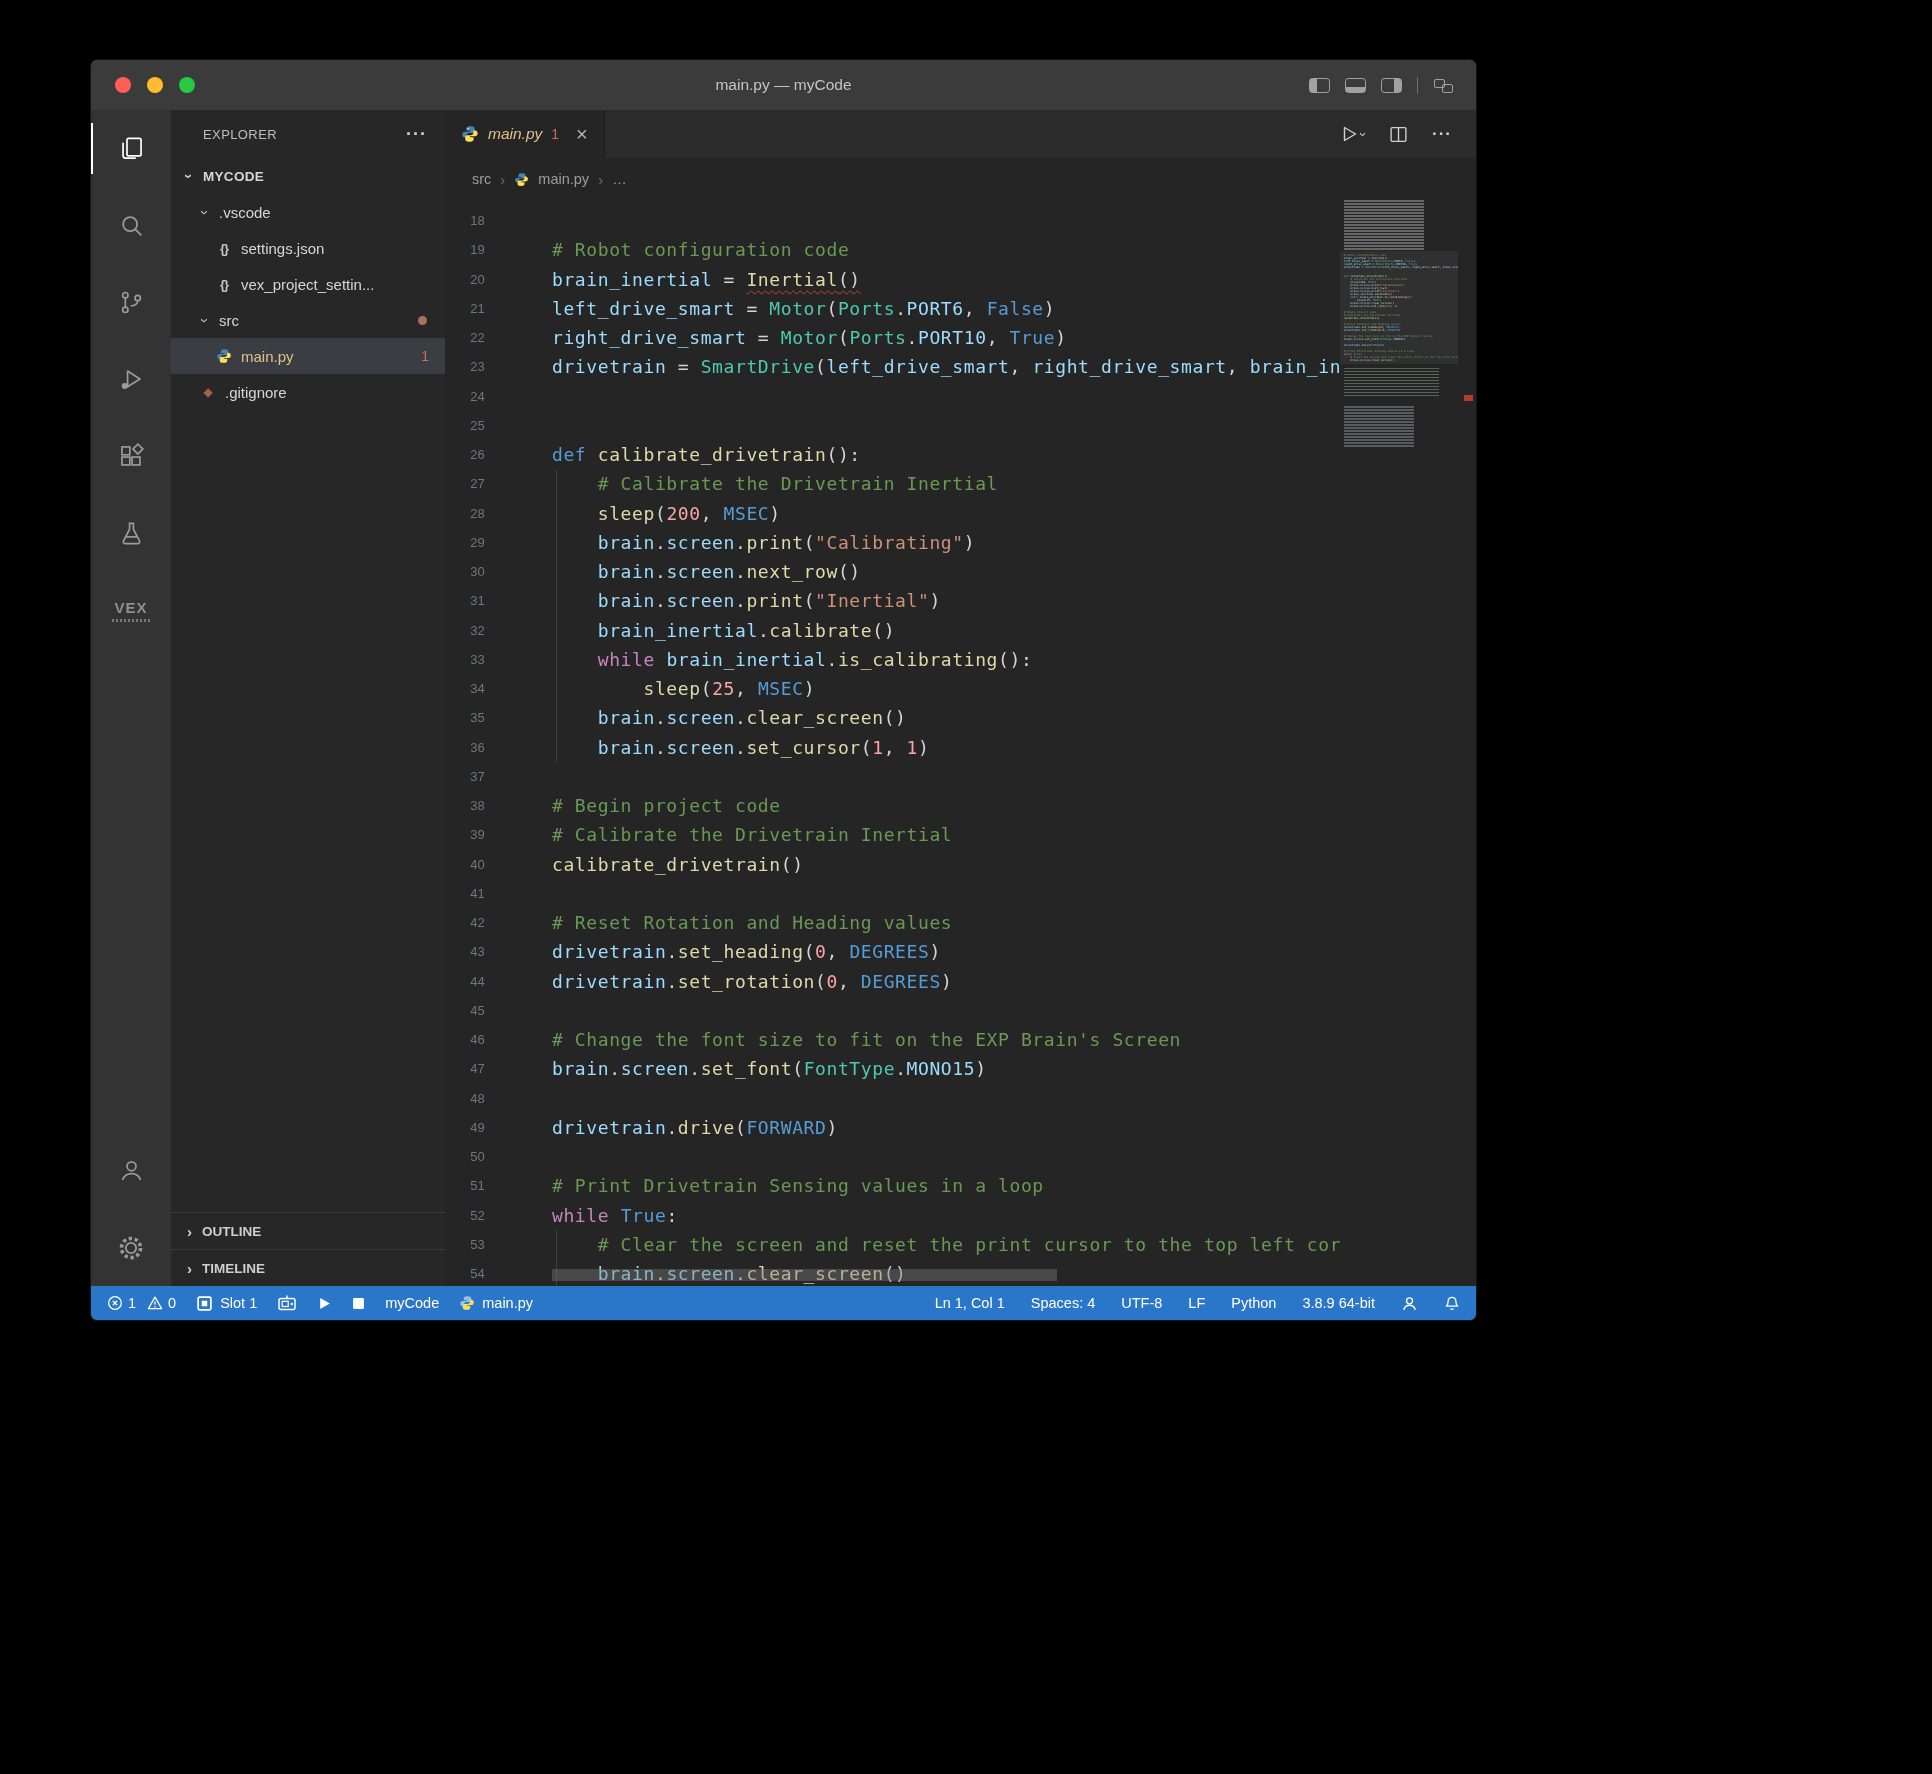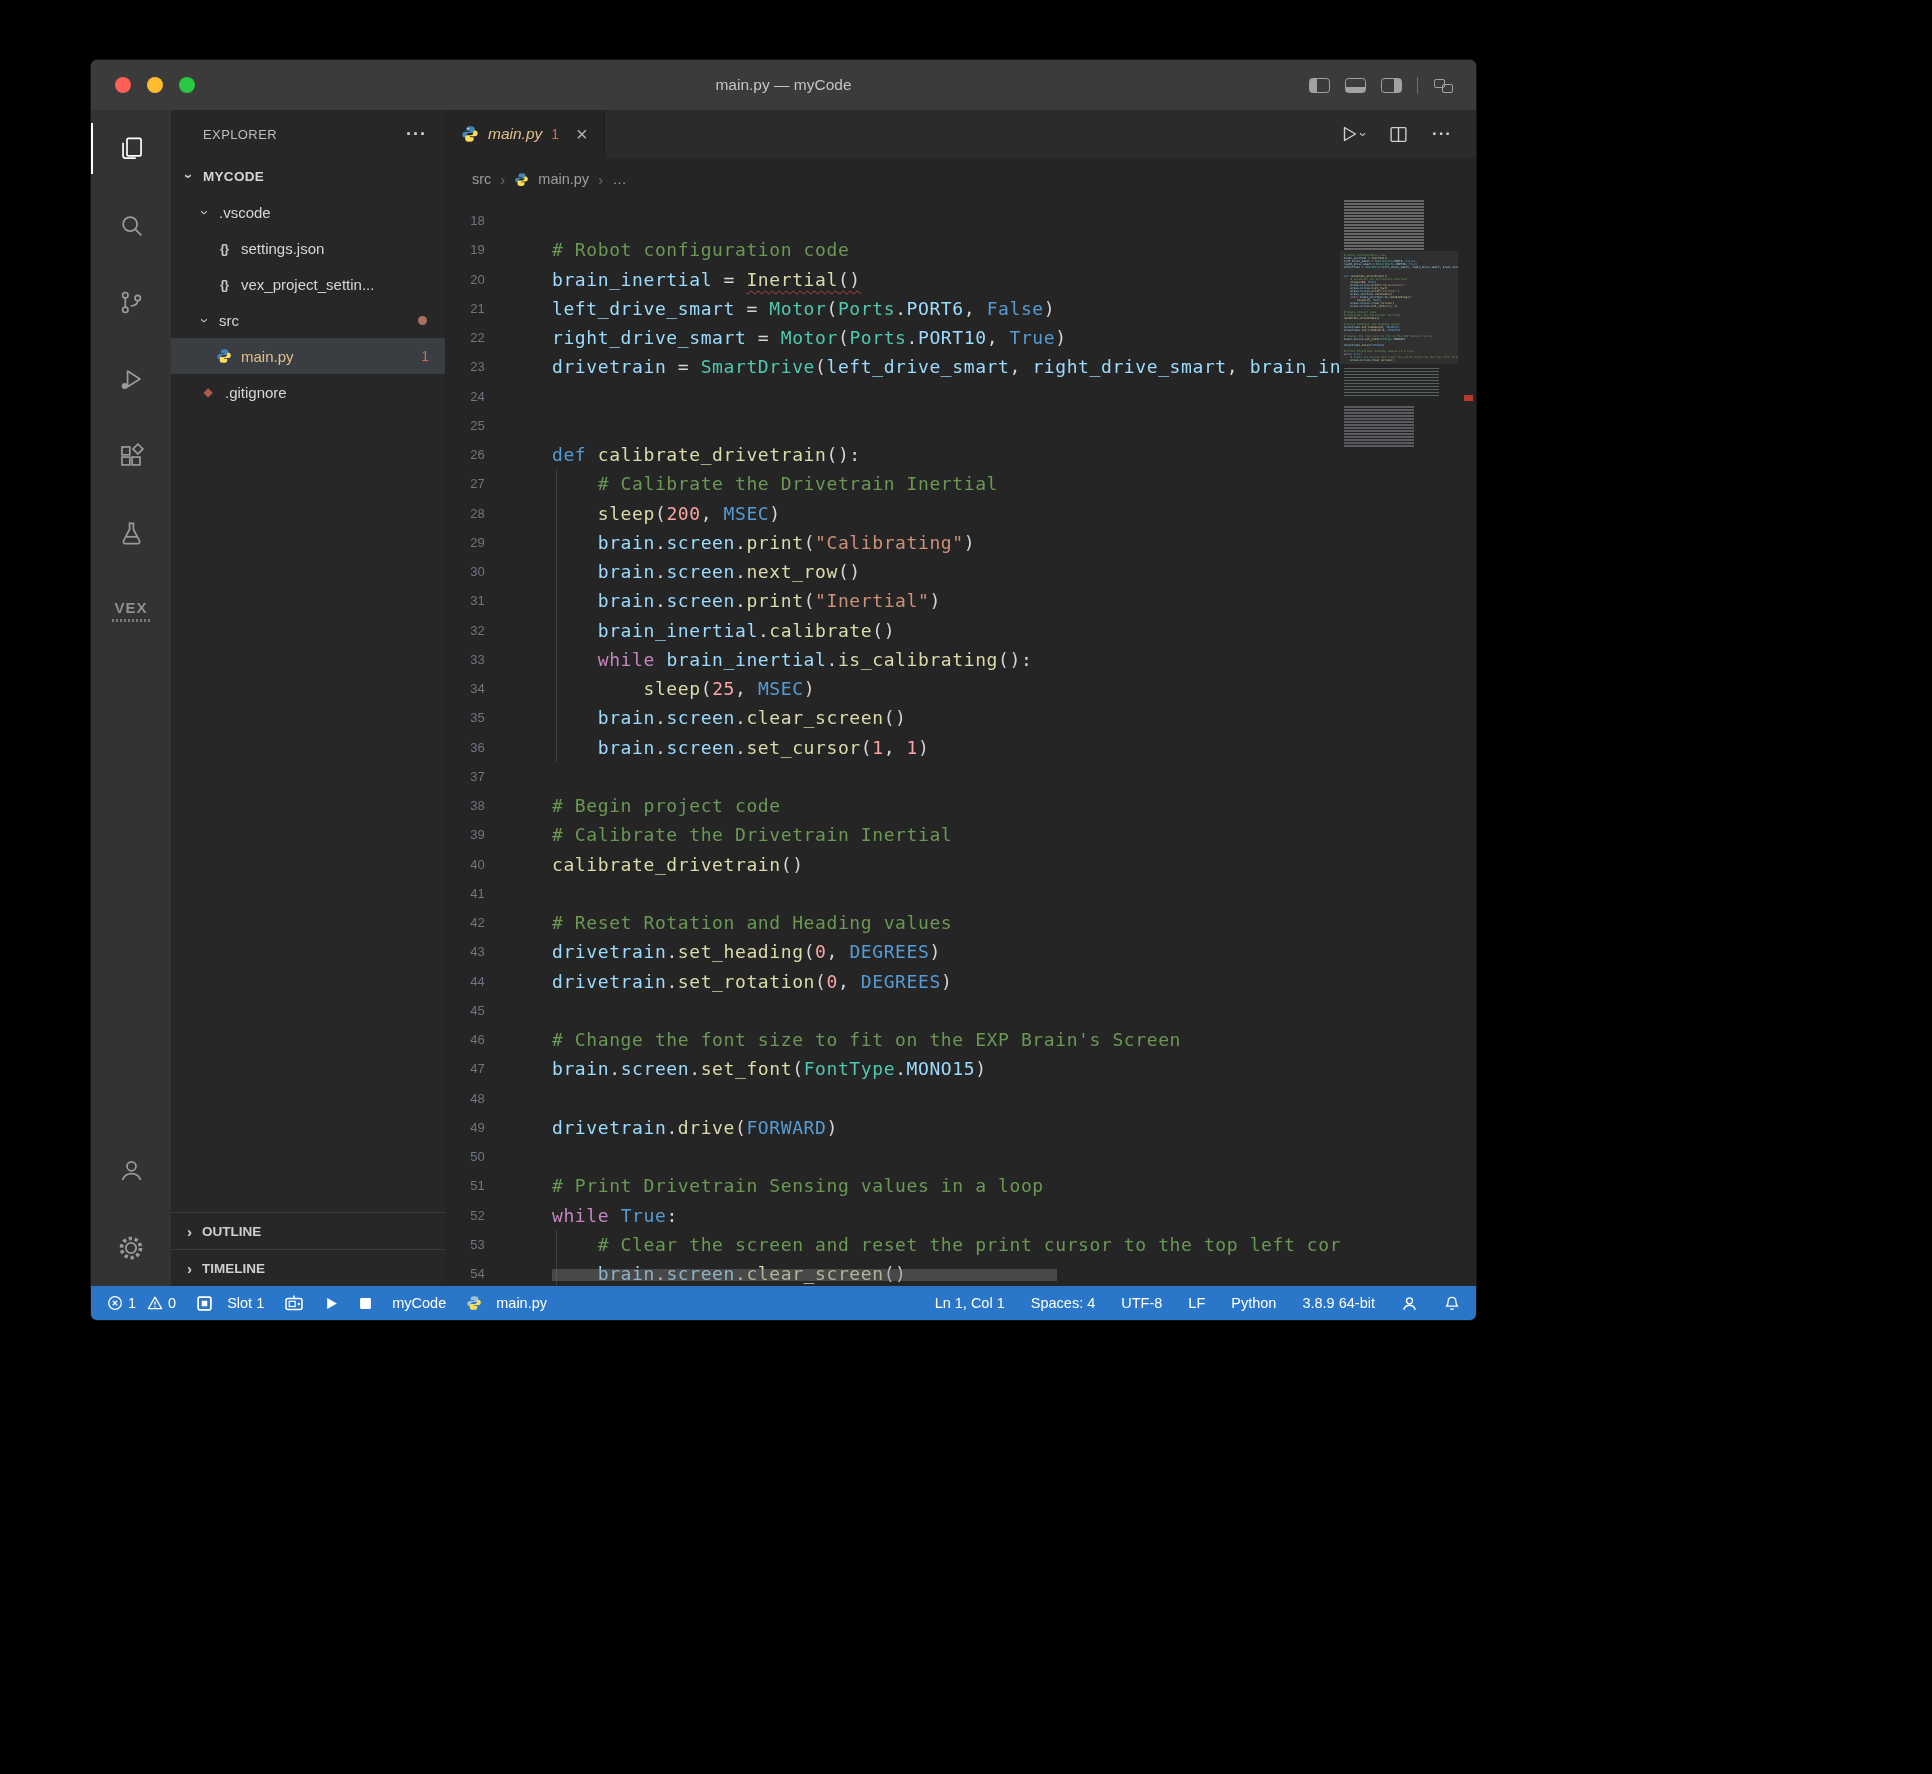--- a/index.html
+++ b/index.html
@@ -93,21 +93,21 @@
   .ms-2{height:30px;width:95px;margin-top:6px;background:repeating-linear-gradient(to bottom,rgba(150,172,160,0.45) 0 1.5px,transparent 1.5px 3px);}
   .ms-3{height:42px;width:70px;margin-top:8px;background:repeating-linear-gradient(to bottom,rgba(160,165,175,0.42) 0 1.5px,transparent 1.5px 3px);}
   .mini-code{padding-left:4px;font-family:"DejaVu Sans Mono",monospace;font-size:2.7px;line-height:3px;letter-spacing:0;}
   .mini-line{height:3px;white-space:pre;overflow:hidden;}
   .overview-error{position:absolute;right:3px;top:195px;width:9px;height:6px;background:#b73a2f;}
 
   
   .statusbar{flex:0 0 34px;background:#2a76c8;display:flex;align-items:center;color:#fff;font-size:14.5px;padding:0 16px;}
   .sb-left{display:flex;align-items:center;gap:20px;}
   .sb-right{margin-left:auto;display:flex;align-items:center;gap:26px;}
-  .sb-item{display:flex;align-items:center;gap:14px;}
+  .sb-item{display:flex;align-items:center;gap:7px;}
   .sb-item.tight{gap:5px;}
 </style>
 </head>
 <body>
 
 <div class="window">
 
   <div class="titlebar">
     <div class="lights">
       <div class="light red"></div>

